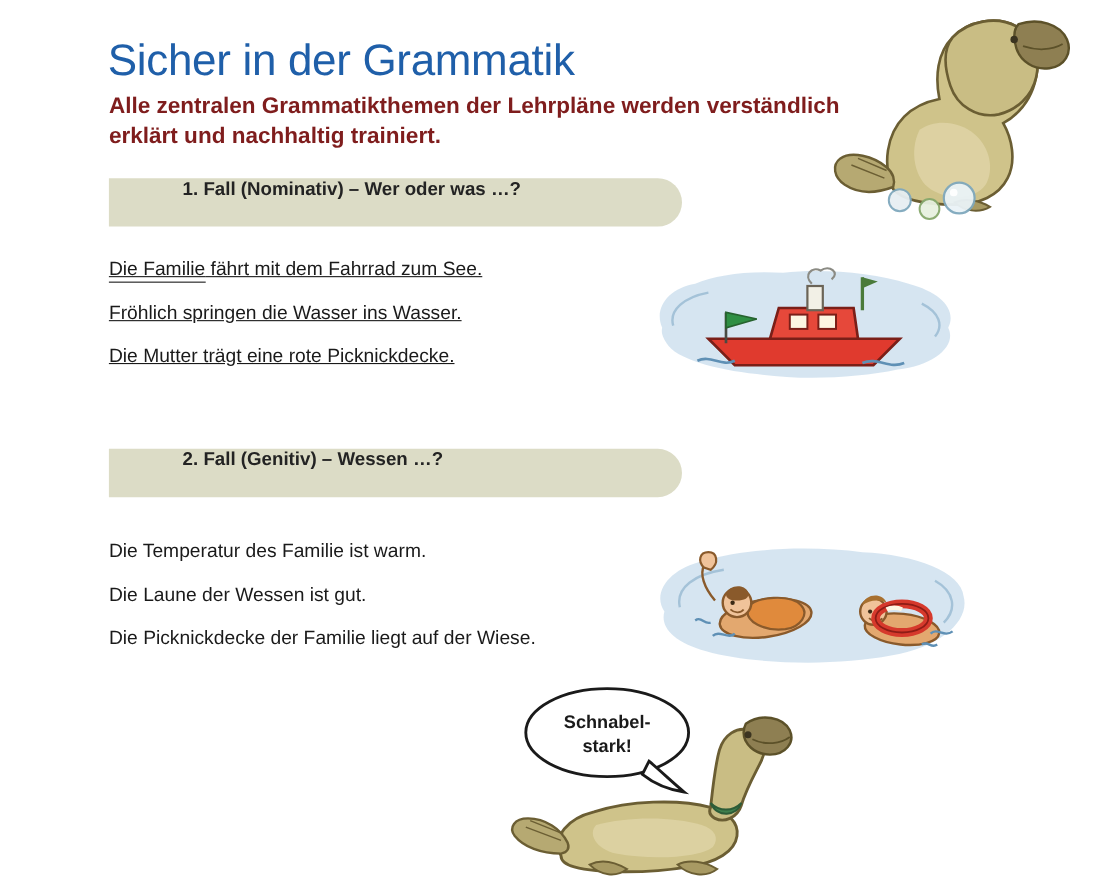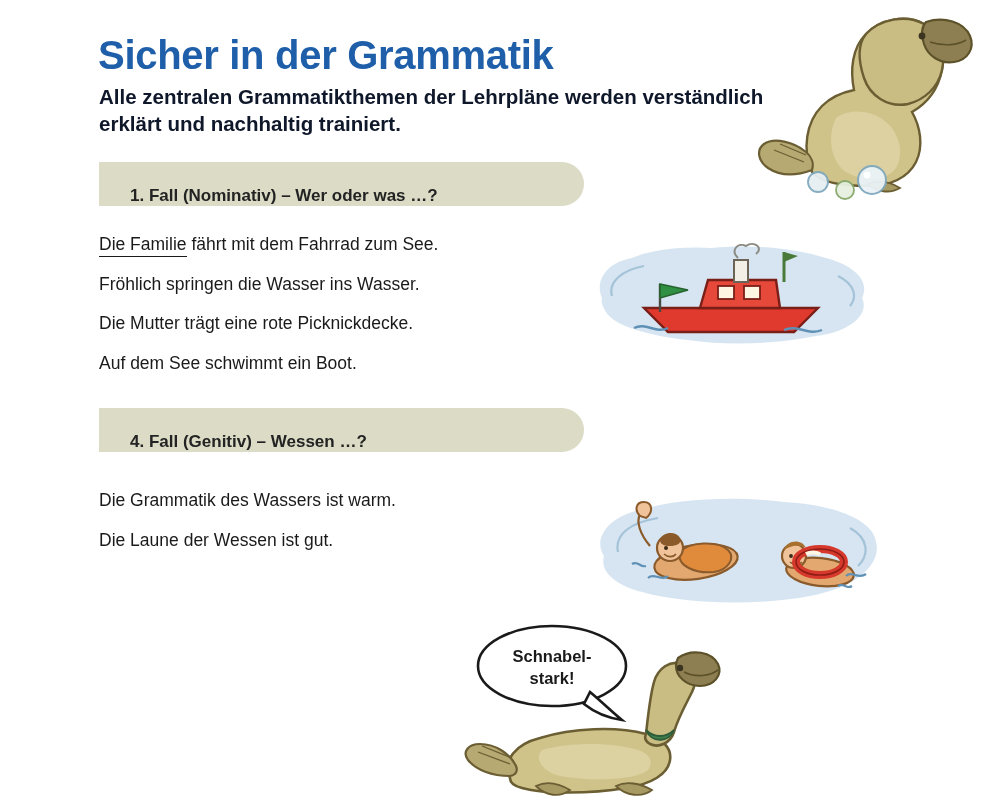--- a/index.html
+++ b/index.html
@@ -21,64 +21,65 @@
     width: 1000px;
     height: 800px;
   }
 
   
   .title {
     position: absolute;
     left: 98px;
     top: 6px;
     font-size: 40px;
-    font-weight: bold;
+    font-weight: normal;
     color: #1f5fa9;
     letter-spacing: -0.3px;
     white-space: nowrap;
   }
 
   .subtitle {
     position: absolute;
     left: 99px;
     top: 62px;
     width: 690px;
     font-size: 20.5px;
     font-weight: bold;
     line-height: 1.33;
-    color: #0f172a;
+    color: #7f1d1d;
   }
 
   
   .banner {
     position: absolute;
     left: 99px;
     height: 44px;
     background: #dcdcc6;
     border-radius: 0 22px 22px 0;
     display: flex;
-    align-items: flex-end;
+    align-items: flex-start;
+    padding-left: 36px;
   }
   .banner .banner-label {
     padding-left: 31px;
     font-size: 17px;
     font-weight: bold;
     color: #232323;
     white-space: nowrap;
   }
   #banner-1 { top: 162px; width: 485px; }
   #banner-2 { top: 408px; width: 485px; }
 
   
   .sentences {
     position: absolute;
     left: 99px;
     width: 520px;
   }
-  #sentences-1 { top: 236px; }
+  #sentences-1 { top: 236px; text-decoration: underline; }
   #sentences-2 { top: 492px; }
 
   .sentence {
     font-size: 17.5px;
     line-height: 1.0;
     margin-bottom: 22px;
     color: #1a1a1a;
     white-space: nowrap;
   }
   .sentence:last-child { margin-bottom: 0; }
@@ -115,30 +116,30 @@
   <div class="banner" id="banner-1">
     <span class="banner-label">1. Fall (Nominativ) – Wer oder was …?</span>
   </div>
 
   <div class="sentences" id="sentences-1">
     <div class="sentence">
       <span class="underline-part">Die Familie</span><span> fährt mit dem Fahrrad zum See.</span>
     </div>
     <div class="sentence">Fröhlich springen die Wasser ins Wasser.</div>
     <div class="sentence">Die Mutter trägt eine rote Picknickdecke.</div>
-    <div class="sentence">Auf dem See schwimmt ein Boot.</div>
   </div>
 
   <div class="banner" id="banner-2">
-    <span class="banner-label">4. Fall (Genitiv) – Wessen …?</span>
+    <span class="banner-label">2. Fall (Genitiv) – Wessen …?</span>
   </div>
 
   <div class="sentences" id="sentences-2">
-    <div class="sentence">Die Grammatik des Wassers ist warm.</div>
+    <div class="sentence">Die Temperatur des Familie ist warm.</div>
     <div class="sentence">Die Laune der Wessen ist gut.</div>
+    <div class="sentence">Die Picknickdecke der Familie liegt auf der Wiese.</div>
   </div>
 
   <div class="illus" id="illus-platypus-top">
     <svg width="250" height="205" viewBox="0 0 250 205" xmlns="http://www.w3.org/2000/svg">
 
       <path d="M72 172 C62 150 66 122 82 106 C92 96 104 92 114 90 C110 70 112 48 126 34 C140 19 166 14 184 24 C200 33 206 52 202 70 C198 90 186 104 172 112 C180 126 184 146 176 162 C168 178 150 186 128 186 C106 186 82 184 72 172 Z" fill="#cfc38a" stroke="#6b5e33" stroke-width="2.4"></path>
 
       <path d="M96 118 C110 108 132 110 146 122 C160 134 164 154 156 168 C146 182 122 182 106 172 C92 163 86 138 96 118 Z" fill="#ded3a4" stroke="none" opacity="0.9"></path>
 
       <path d="M126 34 C140 19 166 14 184 24 C200 33 206 52 202 70 C198 88 184 100 168 104 C148 108 130 96 124 78 C118 60 118 44 126 34 Z" fill="#c9bd84" stroke="#6b5e33" stroke-width="2.4"></path>

